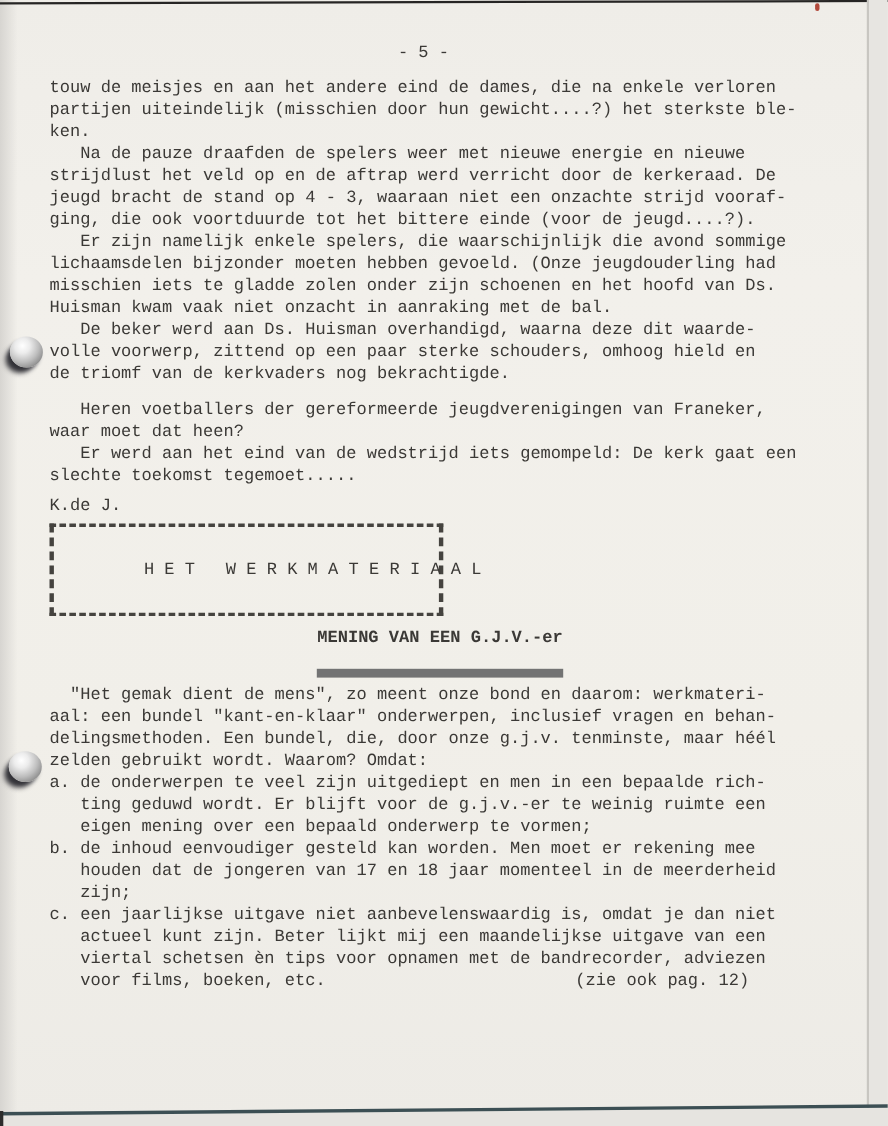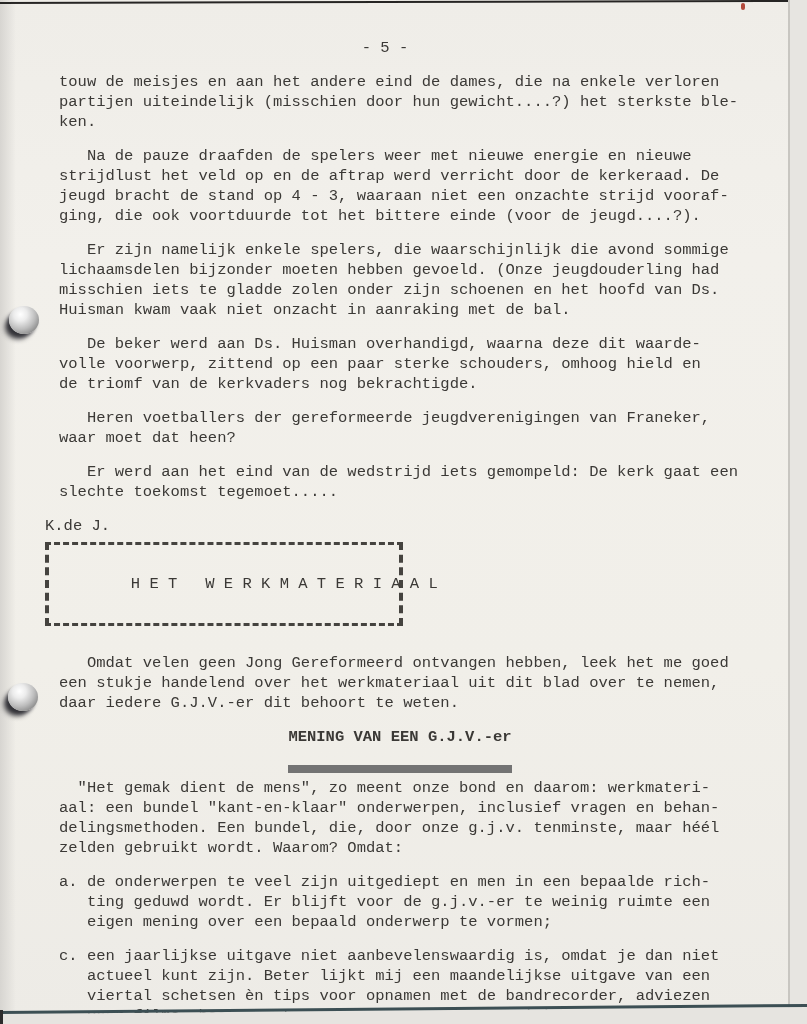--- a/index.html
+++ b/index.html
@@ -60,21 +60,21 @@
   }
   .pin-top { left: 9px; top: 306px; }
   .pin-bottom { left: 8px; top: 683px; }
 
   .content {
     position: absolute; left: 45px; top: 30px; width: 748px;
     color: #3b3936;
     font-size: 15.5px; line-height: 20px;
     z-index: 2;
   }
-  .para { white-space: pre; margin: 14px; }
+  .para { white-space: pre; margin: 0; }
   .page-number {
     text-align: center; transform: translateX(-34px);
     margin: 8px 0 12px 0; white-space: pre;
   }
   .gap-above { margin-top: 12px; }
   .signature {
     margin-top: 8px; padding-right: 93px; text-align: left; white-space: pre;
   }
   .header-box {
     margin-top: 6px; width: 358px; box-sizing: border-box;
@@ -132,36 +132,36 @@
     <div class="para gap-above">   Heren voetballers der gereformeerde jeugdverenigingen van Franeker,
 waar moet dat heen?</div>
     <div class="para">   Er werd aan het eind van de wedstrijd iets gemompeld: De kerk gaat een
 slechte toekomst tegemoet.....</div>
     <div class="signature">K.de J.</div>
 
     <div class="header-box">
       <span>H E T   W E R K M A T E R I A A L</span>
     </div>
 
-    <div class="para intro">   Omdat velen geen Jong Gereformeerd ontvangen hebben, leek het me goed
-een stukje handelend over het werkmateriaal uit dit blad over te nemen,
-daar iedere G.J.V.-er dit behoort te weten.</div>
 
     <div class="subheading-row">
       <span class="subheading">MENING VAN EEN G.J.V.-er</span>
     </div>
 
     <div class="para opinion">  "Het gemak dient de mens", zo meent onze bond en daarom: werkmateri-
 aal: een bundel "kant-en-klaar" onderwerpen, inclusief vragen en behan-
 delingsmethoden. Een bundel, die, door onze g.j.v. tenminste, maar héél
 zelden gebruikt wordt. Waarom? Omdat:</div>
 
     <div class="para">a. de onderwerpen te veel zijn uitgediept en men in een bepaalde rich-
    ting geduwd wordt. Er blijft voor de g.j.v.-er te weinig ruimte een
    eigen mening over een bepaald onderwerp te vormen;</div>
+    <div class="para">b. de inhoud eenvoudiger gesteld kan worden. Men moet er rekening mee
+   houden dat de jongeren van 17 en 18 jaar momenteel in de meerderheid
+   zijn;</div>
     <div class="list-item-wrap">
       <div class="para">c. een jaarlijkse uitgave niet aanbevelenswaardig is, omdat je dan niet
    actueel kunt zijn. Beter lijkt mij een maandelijkse uitgave van een
    viertal schetsen èn tips voor opnamen met de bandrecorder, adviezen
    voor films, boeken, etc.</div>
       <span class="see-also">(zie ook pag. 12)</span>
     </div>
   </div>
 </div>
 

